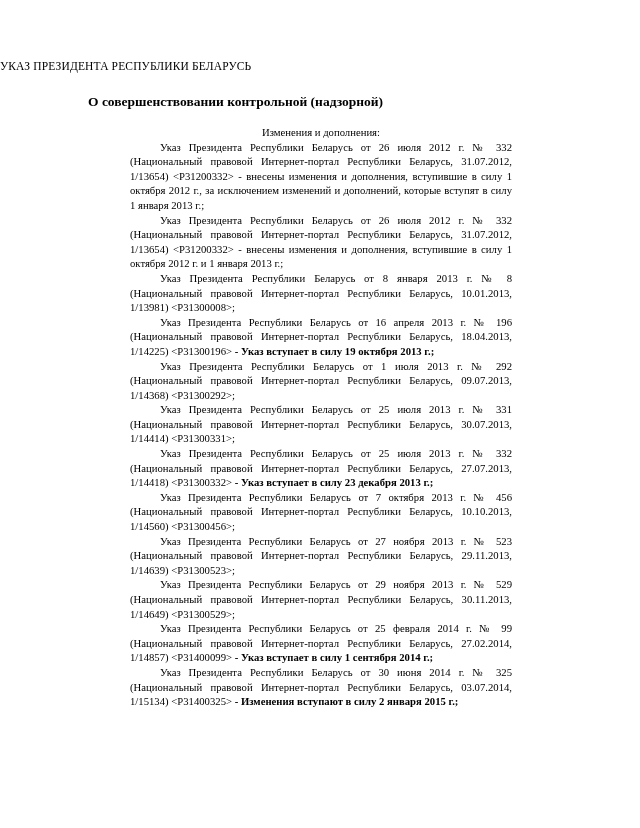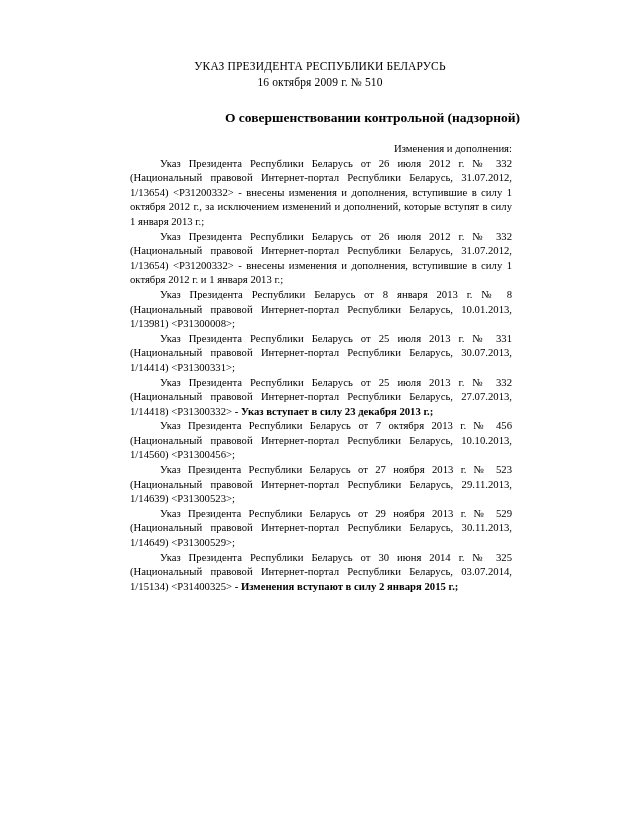--- a/index.html
+++ b/index.html
@@ -16,81 +16,81 @@
   }
   .page {
     position: relative;
     width: 640px;
     height: 828px;
     box-sizing: border-box;
     padding: 0;
     overflow: hidden;
   }
   .doc-header {
-    text-align: center;
     margin-top: 58px;
   }
   .doc-header .line {
     font-size: 11.5px;
     line-height: 16px;
     letter-spacing: 0.15px;
     white-space: nowrap;
   }
   .doc-title {
     margin-top: 18px;
     margin-left: 88px;
     margin-right: 120px;
     font-weight: bold;
     font-size: 13.5px;
     line-height: 19px;
-    text-align: right;
   }
   .doc-title .tline { display: block; }
   .body-block {
     margin-top: 14px;
     margin-left: 130px;
     margin-right: 128px;
   }
   .intro {
     font-size: 10.7px;
     line-height: 14.6px;
-    text-align: right;
+    text-align: center;
   }
   .entry {
     font-size: 10.7px;
     line-height: 14.6px;
     text-align: justify;
     text-justify: inter-word;
     text-indent: 30px;
     margin: 0;
   }
   .entry b { font-weight: bold; }
 </style>
 </head>
 <body>
 
 <div class="page">
 
   <div class="doc-header">
     <div class="line">УКАЗ ПРЕЗИДЕНТА РЕСПУБЛИКИ БЕЛАРУСЬ</div>
-    <div class="line">16 октября 2009 г. № 510</div>
   </div>
 
   <div class="doc-title">
     <span class="tline">О совершенствовании контрольной (надзорной)</span>
   </div>
 
   <div class="body-block">
     <div class="intro">Изменения и дополнения:</div>
     <div id="entries">
         <p class="entry"><span>Указ Президента Республики Беларусь от 26 июля 2012 г. № 332 (Национальный правовой Интернет-портал Республики Беларусь, 31.07.2012, 1/13654) &lt;Р31200332&gt; - внесены изменения и дополнения, вступившие в силу 1 октября 2012 г., за исключением изменений и дополнений, которые вступят в силу 1 января 2013 г.;</span></p>
         <p class="entry"><span>Указ Президента Республики Беларусь от 26 июля 2012 г. № 332 (Национальный правовой Интернет-портал Республики Беларусь, 31.07.2012, 1/13654) &lt;Р31200332&gt; - внесены изменения и дополнения, вступившие в силу 1 октября 2012 г. и 1 января 2013 г.;</span></p>
         <p class="entry"><span>Указ Президента Республики Беларусь от 8 января 2013 г. № 8 (Национальный правовой Интернет-портал Республики Беларусь, 10.01.2013, 1/13981) &lt;Р31300008&gt;;</span></p>
+        <p class="entry"><span>Указ Президента Республики Беларусь от 16 апреля 2013 г. № 196 (Национальный правовой Интернет-портал Республики Беларусь, 18.04.2013, 1/14225) &lt;Р31300196&gt;</span><b> - Указ вступает в силу 19 октября 2013 г.;</b></p>
+        <p class="entry"><span>Указ Президента Республики Беларусь от 1 июля 2013 г. № 292 (Национальный правовой Интернет-портал Республики Беларусь, 09.07.2013, 1/14368) &lt;Р31300292&gt;;</span></p>
         <p class="entry"><span>Указ Президента Республики Беларусь от 25 июля 2013 г. № 331 (Национальный правовой Интернет-портал Республики Беларусь, 30.07.2013, 1/14414) &lt;Р31300331&gt;;</span></p>
         <p class="entry"><span>Указ Президента Республики Беларусь от 25 июля 2013 г. № 332 (Национальный правовой Интернет-портал Республики Беларусь, 27.07.2013, 1/14418) &lt;Р31300332&gt;</span><b> - Указ вступает в силу 23 декабря 2013 г.;</b></p>
         <p class="entry"><span>Указ Президента Республики Беларусь от 7 октября 2013 г. № 456 (Национальный правовой Интернет-портал Республики Беларусь, 10.10.2013, 1/14560) &lt;Р31300456&gt;;</span></p>
         <p class="entry"><span>Указ Президента Республики Беларусь от 27 ноября 2013 г. № 523 (Национальный правовой Интернет-портал Республики Беларусь, 29.11.2013, 1/14639) &lt;Р31300523&gt;;</span></p>
         <p class="entry"><span>Указ Президента Республики Беларусь от 29 ноября 2013 г. № 529 (Национальный правовой Интернет-портал Республики Беларусь, 30.11.2013, 1/14649) &lt;Р31300529&gt;;</span></p>
+        <p class="entry"><span>Указ Президента Республики Беларусь от 25 февраля 2014 г. № 99 (Национальный правовой Интернет-портал Республики Беларусь, 27.02.2014, 1/14857) &lt;Р31400099&gt;</span><b> - Указ вступает в силу 1 сентября 2014 г.;</b></p>
         <p class="entry"><span>Указ Президента Республики Беларусь от 30 июня 2014 г. № 325 (Национальный правовой Интернет-портал Республики Беларусь, 03.07.2014, 1/15134) &lt;Р31400325&gt;</span><b> - Изменения вступают в силу 2 января 2015 г.;</b></p>
       </div>
   </div>
 
 </div>
 
 </body></html>

